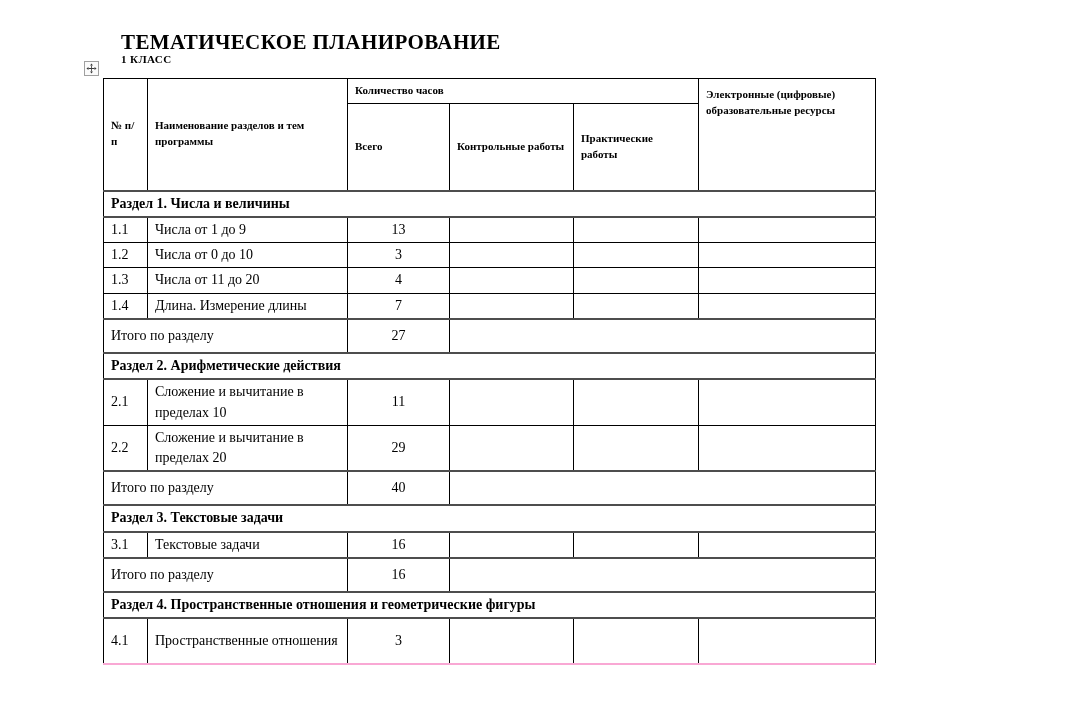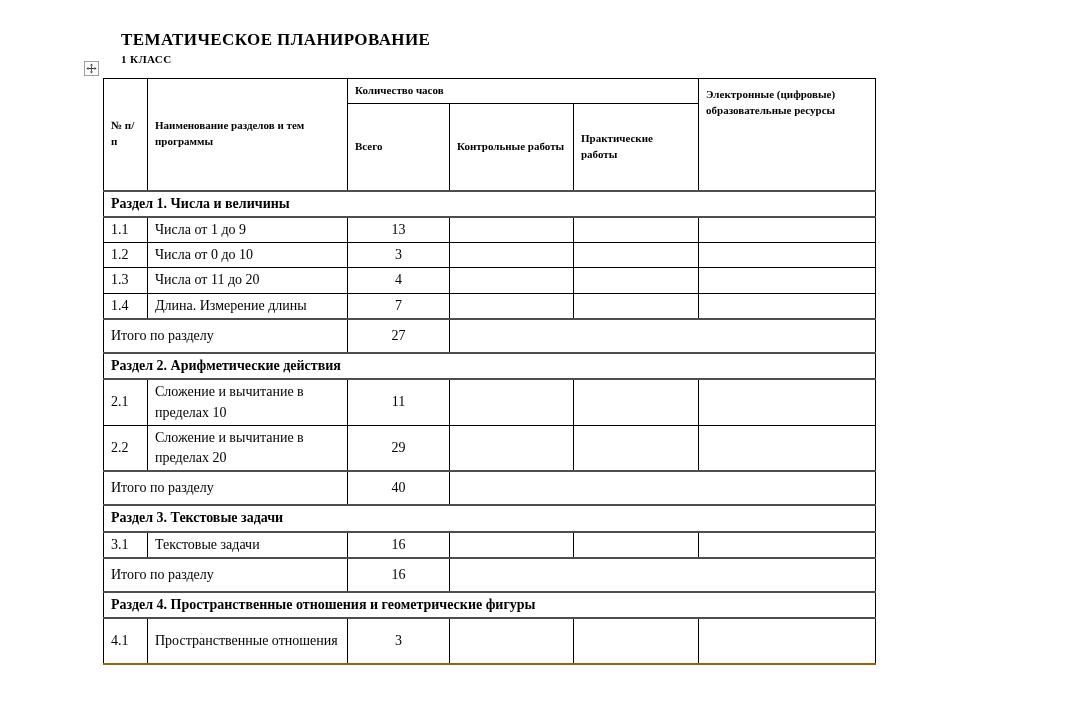--- a/index.html
+++ b/index.html
@@ -1,19 +1,19 @@
 <!DOCTYPE html>
 <html><head>
 <meta charset="utf-8">
 <style>
   * { margin:0; padding:0; box-sizing:border-box; }
   html,body { width:1080px; height:719px; background:#ffffff; overflow:hidden; }
   body { font-family:"Liberation Serif","DejaVu Serif",serif; color:#000; position:relative; }
 
-  .page-title    { position:absolute; left:121px; top:30px;  font-size:17px; font-weight:bold; letter-spacing:.4px; }
+  .page-title    { position:absolute; left:121px; top:30px;  font-size:21px; font-weight:bold; letter-spacing:.4px; }
   .page-subtitle { position:absolute; left:121px; top:53px;  font-size:11px; font-weight:bold; letter-spacing:.4px; }
 
   .move-handle { position:absolute; left:84px; top:61px; width:15px; height:15px;
                  border:1px solid #a0a0a0; background:#fbfbfb; display:flex;
                  align-items:center; justify-content:center; cursor:move; }
   .move-handle svg { width:11px; height:11px; display:block; }
 
   .tbl-wrap { position:absolute; left:103px; top:78px; }
   table { border-collapse:collapse; table-layout:fixed; width:772px;
           font-size:14px; line-height:1.45; }
@@ -23,21 +23,21 @@
   tr.hdr-group td { height:25px; }
   tr.hdr-sub td   { height:87px; }
   td.resources-hdr { vertical-align:top; padding-top:8px; }
 
   tr.section td { font-weight:bold; height:14px;
                   border-top:2px solid #4d4d4d; border-bottom:2px solid #4d4d4d; }
   tr.data td    { height:25px;margin-top:29px; }
   tr.data.tall td { height:46px; }
   tr.summary td { height:34px;
                   border-top:2px solid #4d4d4d; border-bottom:2px solid #4d4d4d; }
-  tr.last td    { border-bottom:2px solid #a16207; }
+  tr.last td    { border-bottom:2px solid #f9a8d4; }
   td.val { text-align:center; }
 </style>
 </head>
 <body>
 
 <div class="page-title">ТЕМАТИЧЕСКОЕ ПЛАНИРОВАНИЕ</div>
 <div class="page-subtitle">1 КЛАСС</div>
 
 <div class="move-handle" title="">
   <svg viewBox="0 0 16 16" aria-hidden="true">

